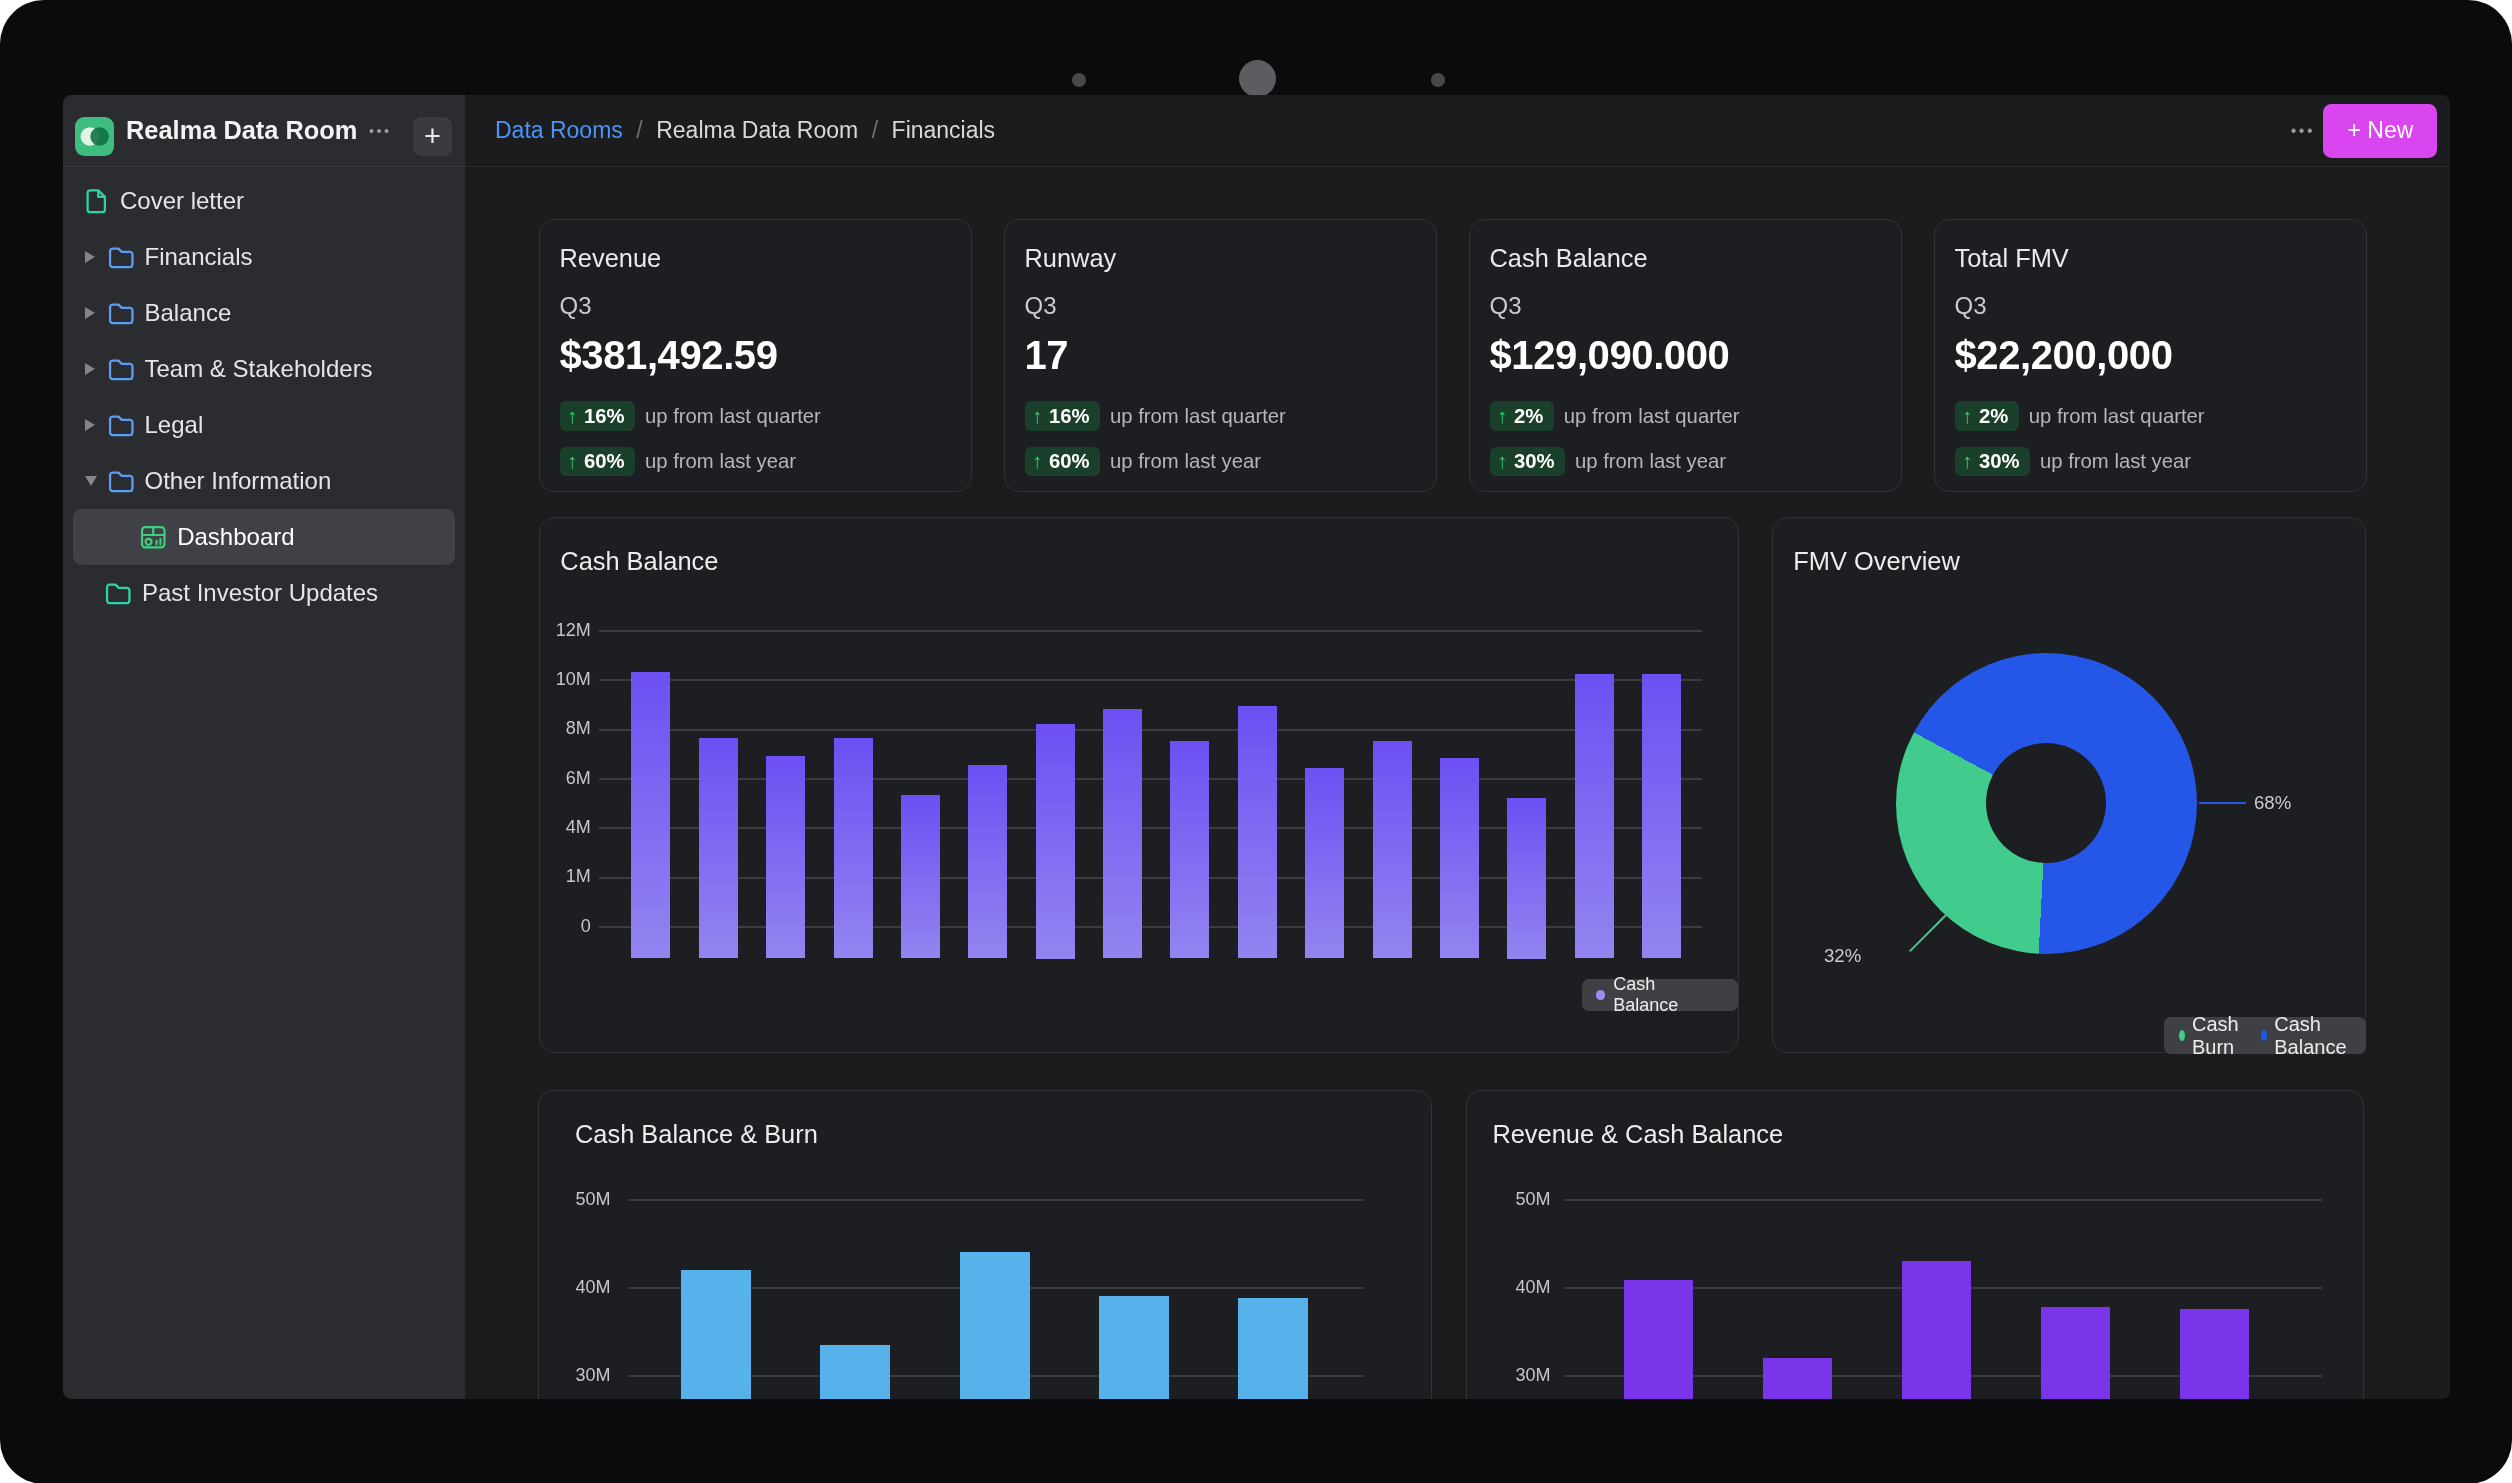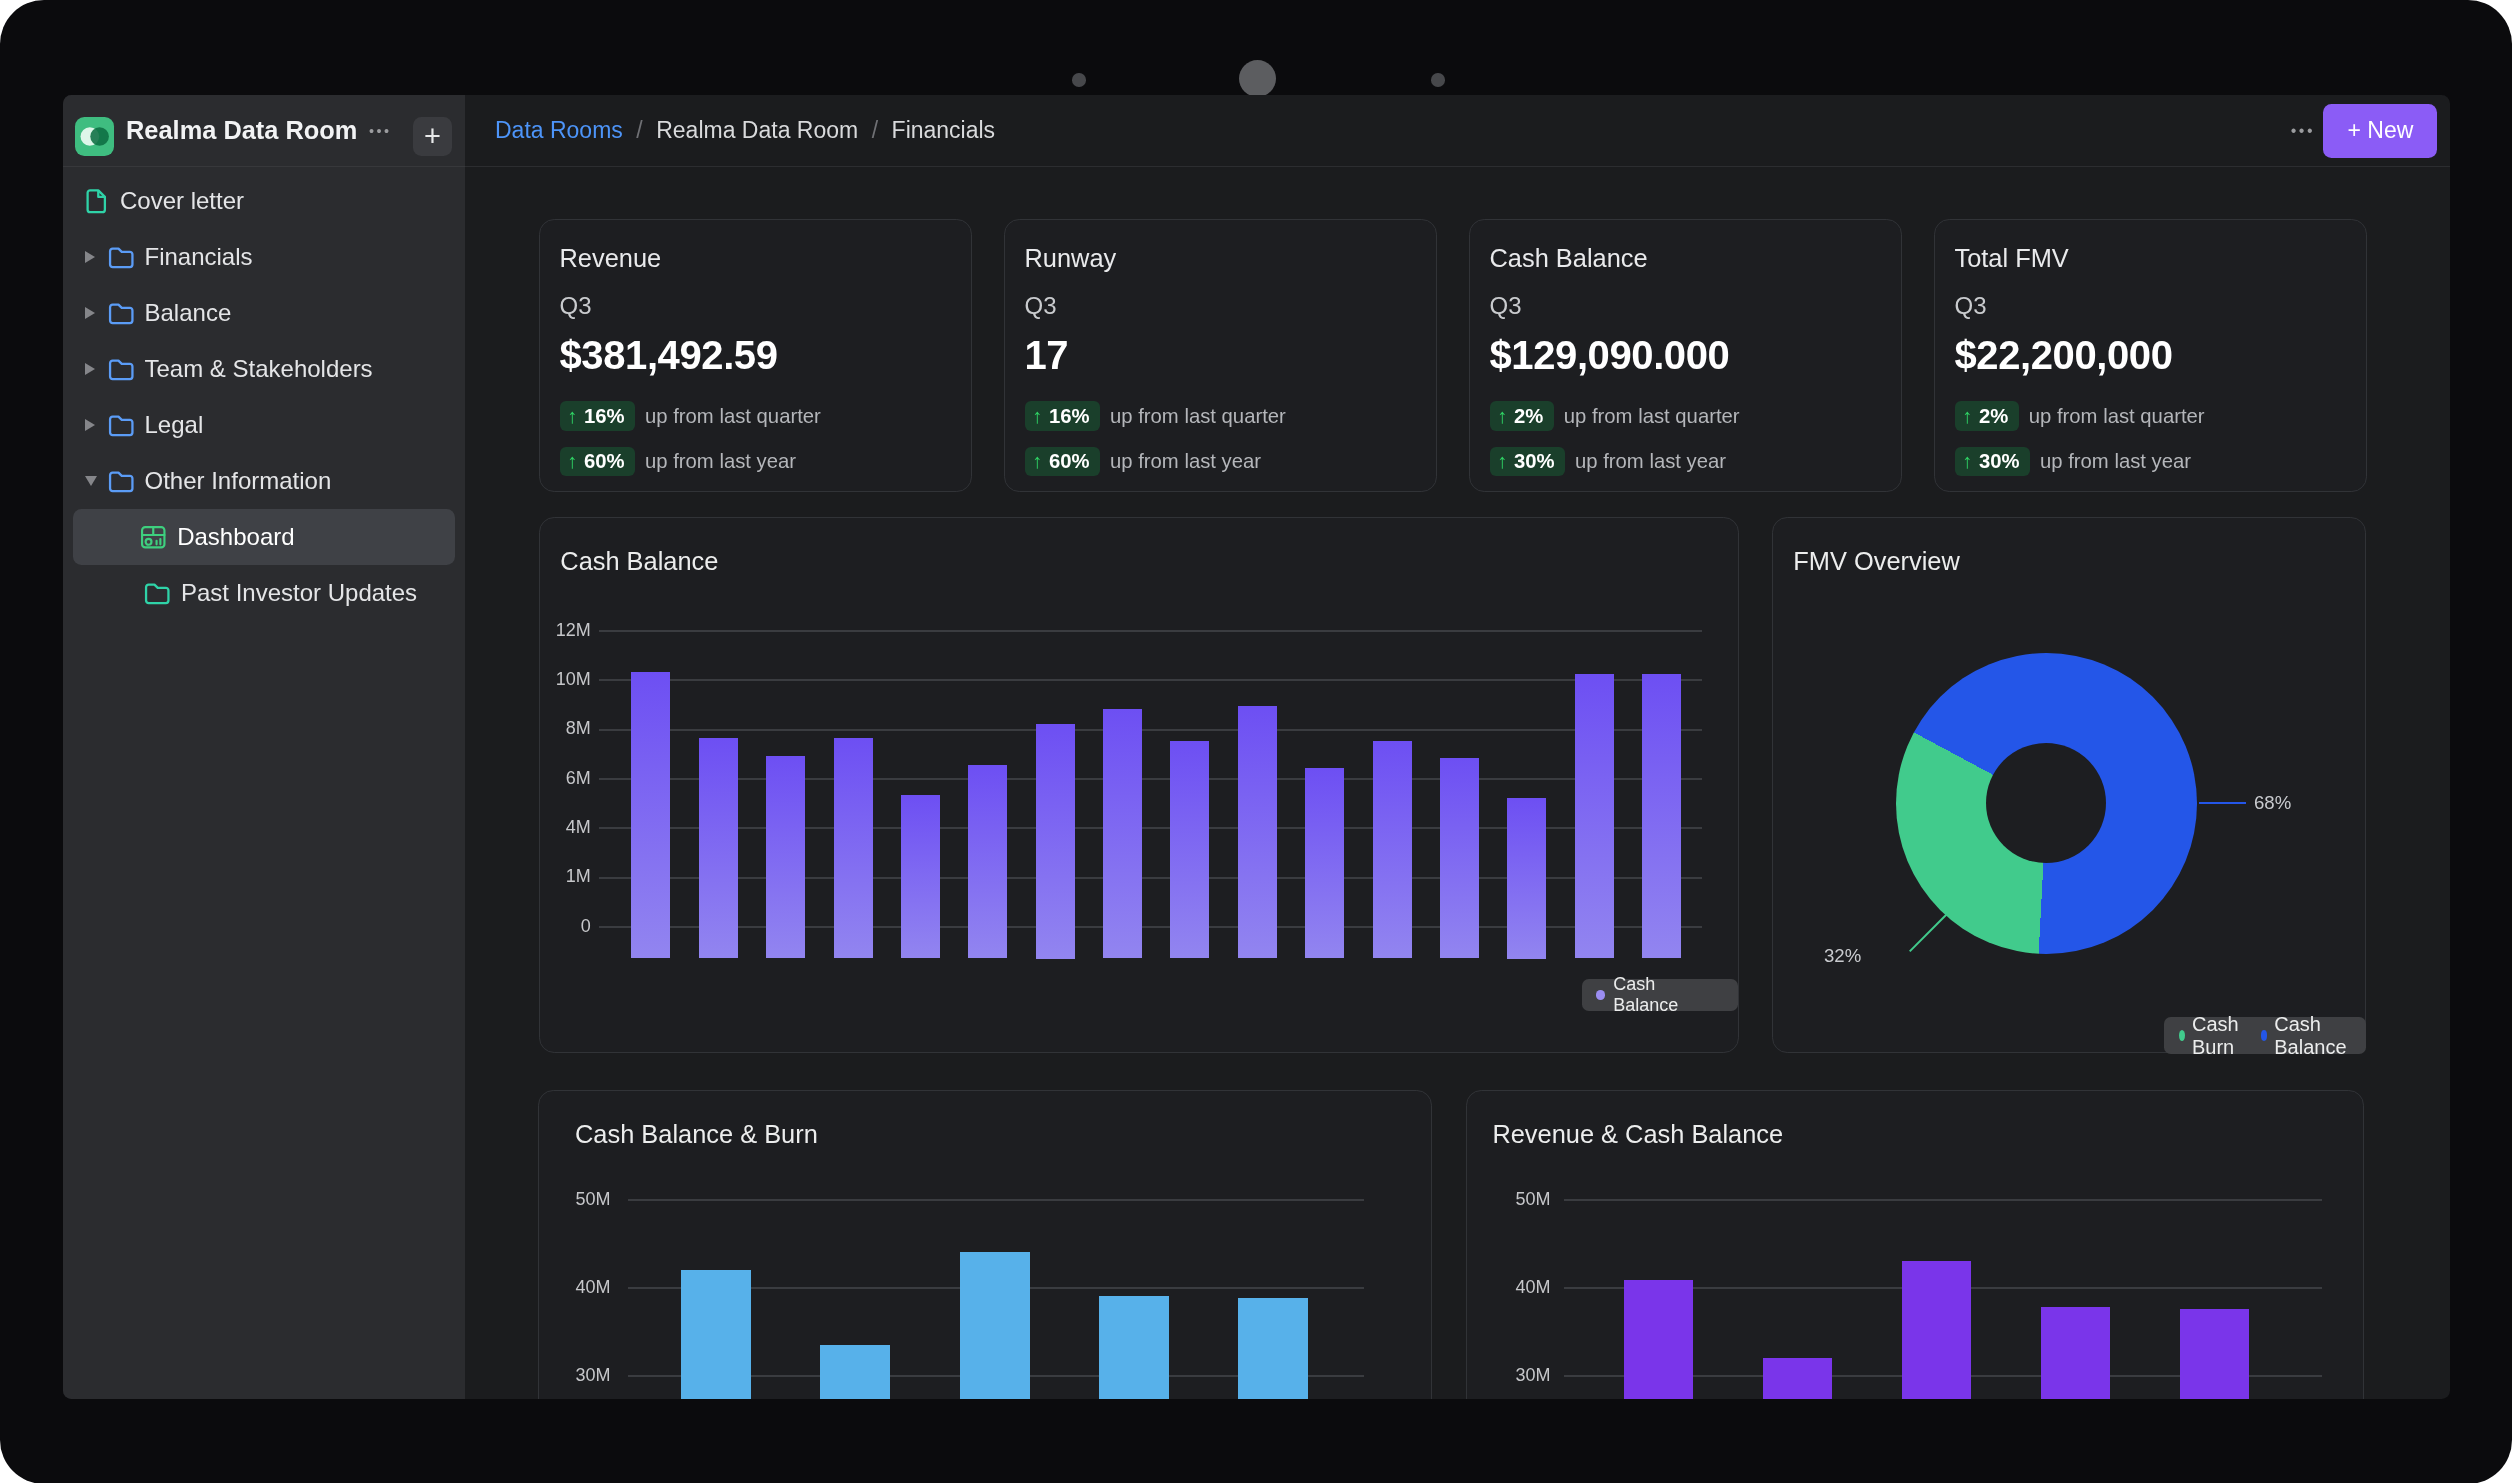--- a/index.html
+++ b/index.html
@@ -19,40 +19,40 @@
   .sb-title{position:absolute;left:63px;top:0;height:71px;display:flex;align-items:center;
             font-size:25.4px;font-weight:700;color:#f2f3f4;}
   .sb-more{position:absolute;left:306px;top:0;height:71px;display:flex;align-items:center;
            color:#9b9c9f;font-size:14.4px;letter-spacing:2.5px;cursor:default;}
   .sb-plus{position:absolute;left:350px;top:22px;width:39px;height:39px;background:#3a3b3f;border-radius:8.5px;
            display:flex;align-items:center;justify-content:center;color:#e8e9ea;font-size:29px;font-weight:400;line-height:1;}
   .sb-items{position:absolute;top:71px;left:0;right:0;padding-top:6.8px;}
   .srow{display:flex;align-items:center;height:56px;gap:8.5px;color:#e4e5e7;font-size:24px;}
   .srow.indent0{padding-left:18px;}
   .srow.indent1{padding-left:22px;}
-  .srow.indent2{padding-left:79px;}
+  .srow.indent2{padding-left:40px;}
   .srow.selected{background:#3f4146;border-radius:8.5px;margin:0 10.2px;color:#ffffff;}
   .srow.selected.indent2{padding-left:65px;}
   .chev{width:12px;display:inline-block;}
   .chev i{display:block;width:0;height:0;}
   .chev.right i{border-left:10.2px solid #85868a;border-top:6.8px solid transparent;border-bottom:6.8px solid transparent;}
   .chev.down i{border-top:10.2px solid #85868a;border-left:6.8px solid transparent;border-right:6.8px solid transparent;}
   .sb-ic{width:30.5px;height:30.5px;display:inline-flex;align-items:center;justify-content:center;}
   .sb-ic svg{width:30.5px;height:30.5px;}
 
   
   .main{position:absolute;left:402px;top:0;right:0;height:100%;}
   .topbar{position:absolute;left:0;top:0;right:0;height:71px;border-bottom:1.7px solid #2c2d30;}
   .crumbs{position:absolute;left:30px;top:0;height:71px;display:flex;align-items:center;gap:13.5px;font-size:23px;}
   .crumb{color:#d9dadc;}
   .crumb.link{color:#4d94f8;cursor:pointer;}
   .crumb-sep{color:#6f7074;}
   .topbar-more{position:absolute;right:135px;top:0;height:71px;display:flex;align-items:center;
                color:#9b9c9f;font-size:16px;letter-spacing:2.5px;}
-  .btn-new{position:absolute;right:12.7px;top:8.5px;height:54px;padding:0 24px;background:#8b5cf6;border-radius:8.5px;
+  .btn-new{position:absolute;right:12.7px;top:8.5px;height:54px;padding:0 24px;background:#d946ef;border-radius:8.5px;
            display:flex;align-items:center;color:#ffffff;font-size:23px;}
 
   
   .card{position:absolute;background:#1d1e21;border:1.7px solid #313337;border-radius:15.2px;box-sizing:border-box;}
   .stat-card{top:124px;width:433px;height:273px;padding:24px 20.3px 0 19.5px;}
   .stat-title{font-size:25.4px;font-weight:500;color:#e9eaec;}
   .stat-period{font-size:24px;color:#c9cbce;margin-top:18.6px;}
   .stat-value{font-size:40px;font-weight:700;color:#ffffff;letter-spacing:-0.4px;margin-top:13.5px;}
   .delta-row{display:flex;align-items:center;margin-top:13.5px;height:32px;}
   .delta-row.first{margin-top:22px;}

